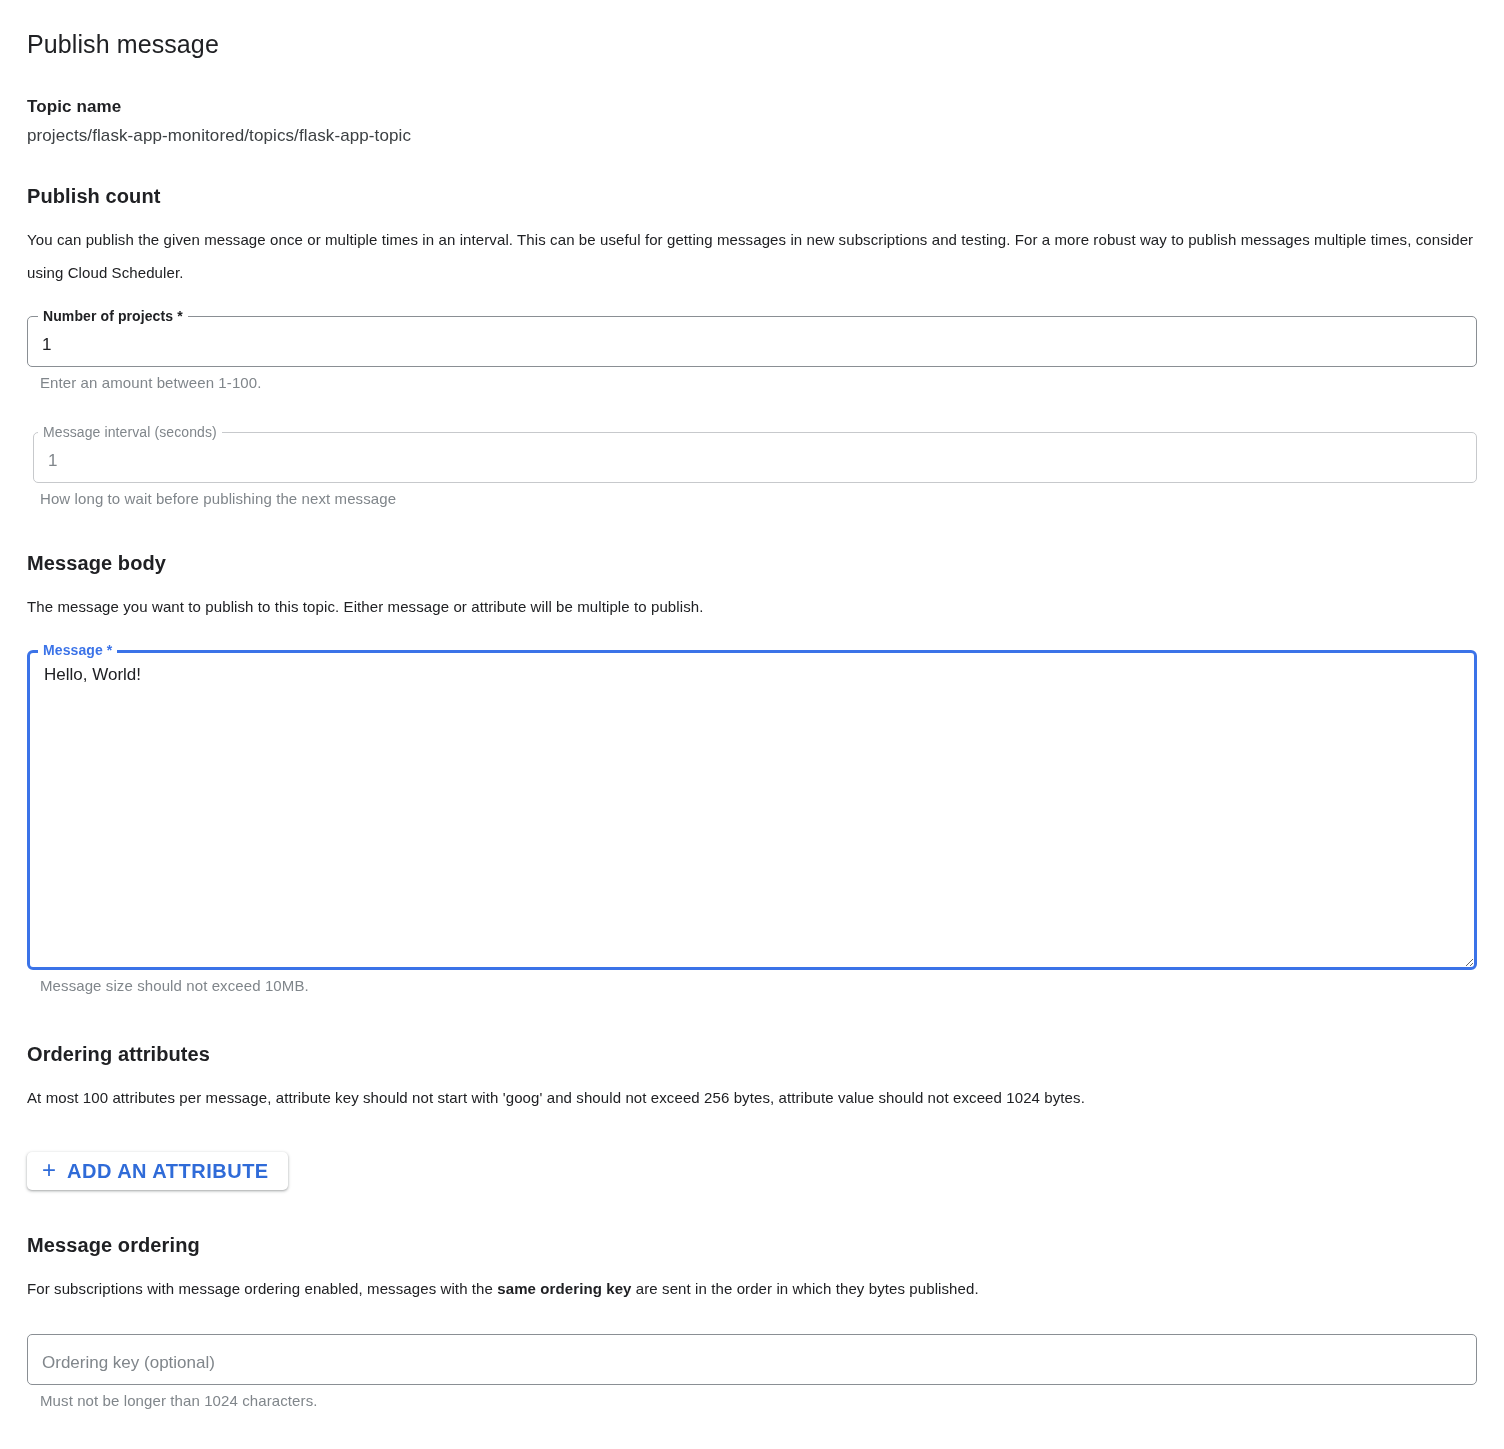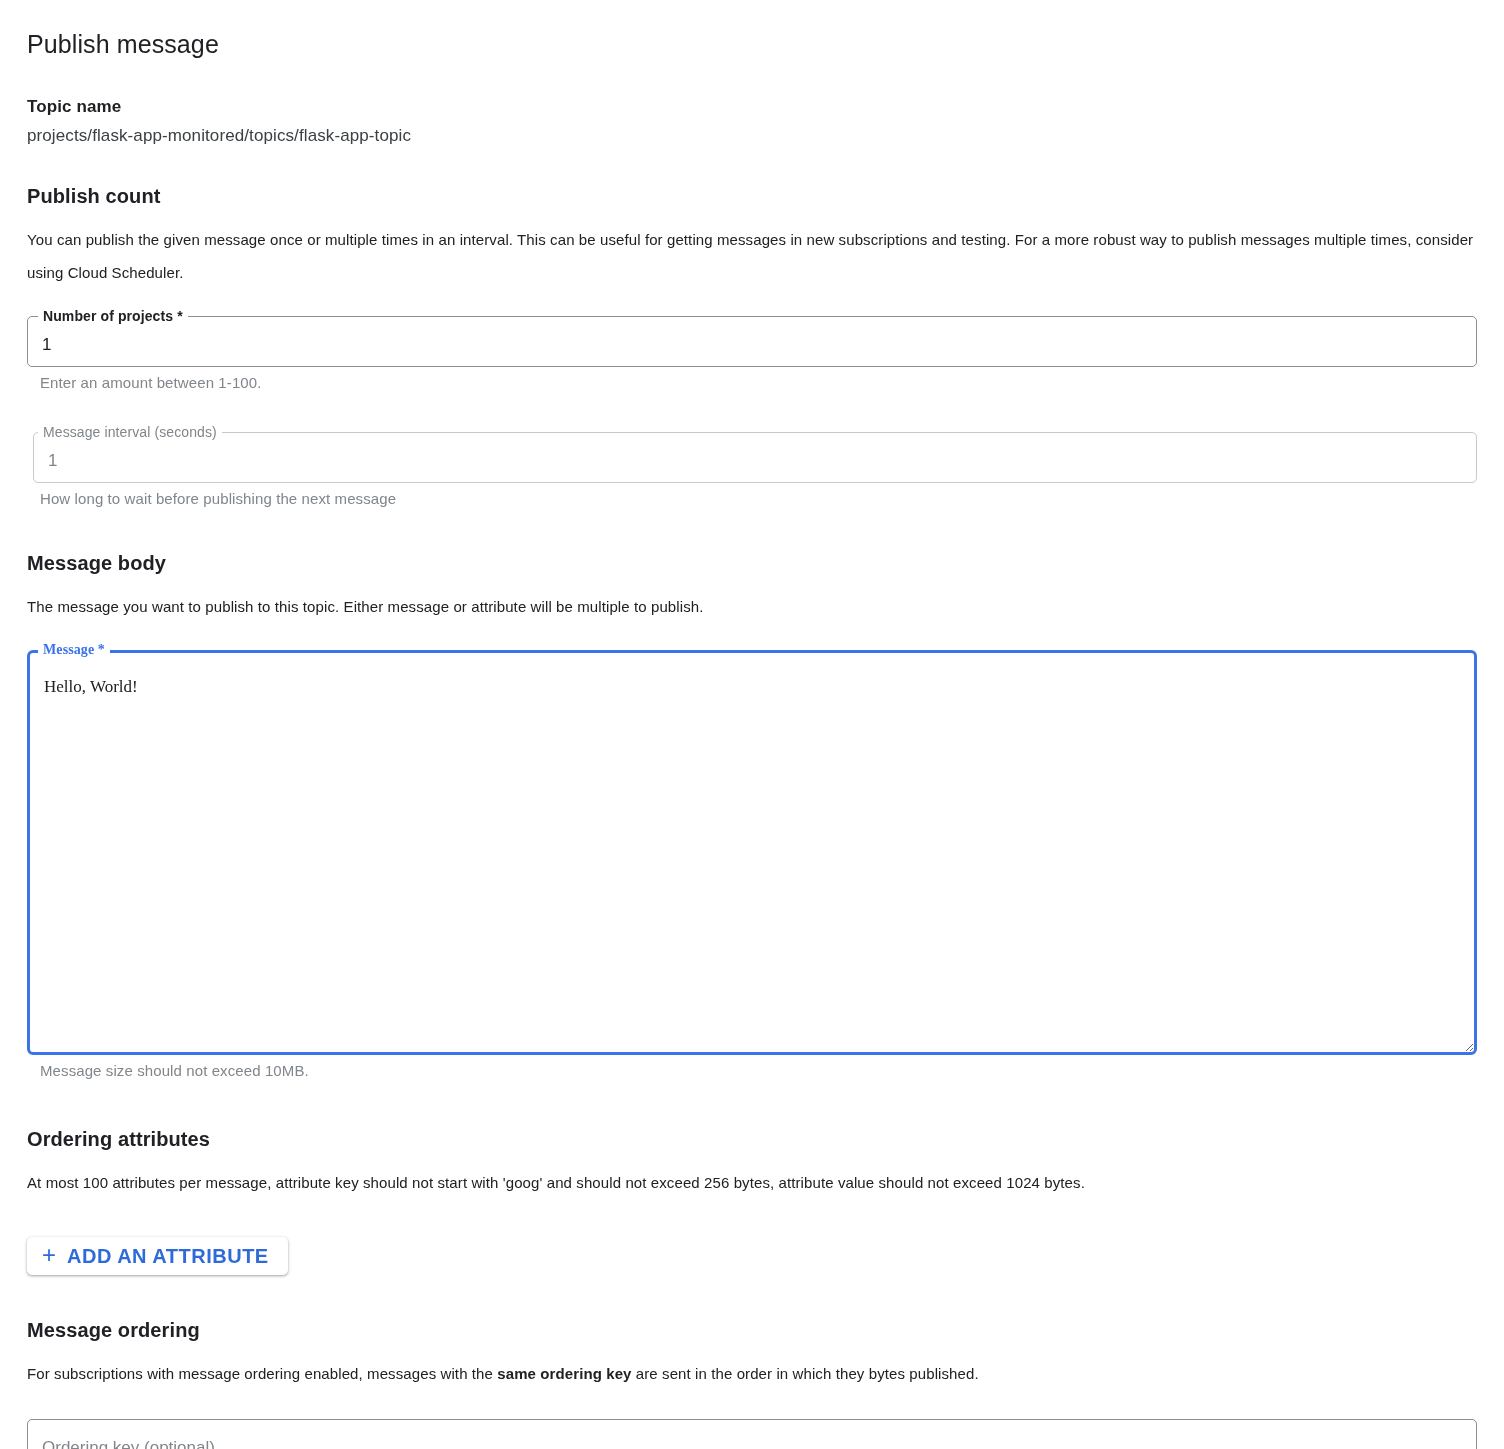--- a/index.html
+++ b/index.html
@@ -62,30 +62,30 @@
     outline: none;
   }
   .text-input.disabled {
     border-color: var(--border-gray-disabled, #c7c9cc);
     color: var(--helper-gray, #80868b);
   }
   .text-input::placeholder { color: var(--helper-gray, #6f7479); opacity: 1; }
 
   .field.mt-num { margin-top: 27px; }
   .field.mt-interval { margin-top: 41px; padding-left: 6px; }
-  .field.mt-message { margin-top: 27px; font-family: Liberation Serif, serif; }
+  .field.mt-message { margin-top: 27px; }
   .field.mt-ordering-key { margin-top: 29px; }
 
   .message-textarea {
     display: block;
     width: 100%;
-    height: 405px;
+    height: 320px;
     border: 3px solid var(--focus-blue, #3b73e8);
     border-radius: 6px;
-    padding: 22px 14px;
+    padding: 10px 14px;
     font-family: inherit;
     font-size: 17px;
     line-height: 24px;
     color: var(--text-primary, #202124);
     resize: vertical;
     outline: none;
     background: #ffffff;
   }
 
   .helper {

